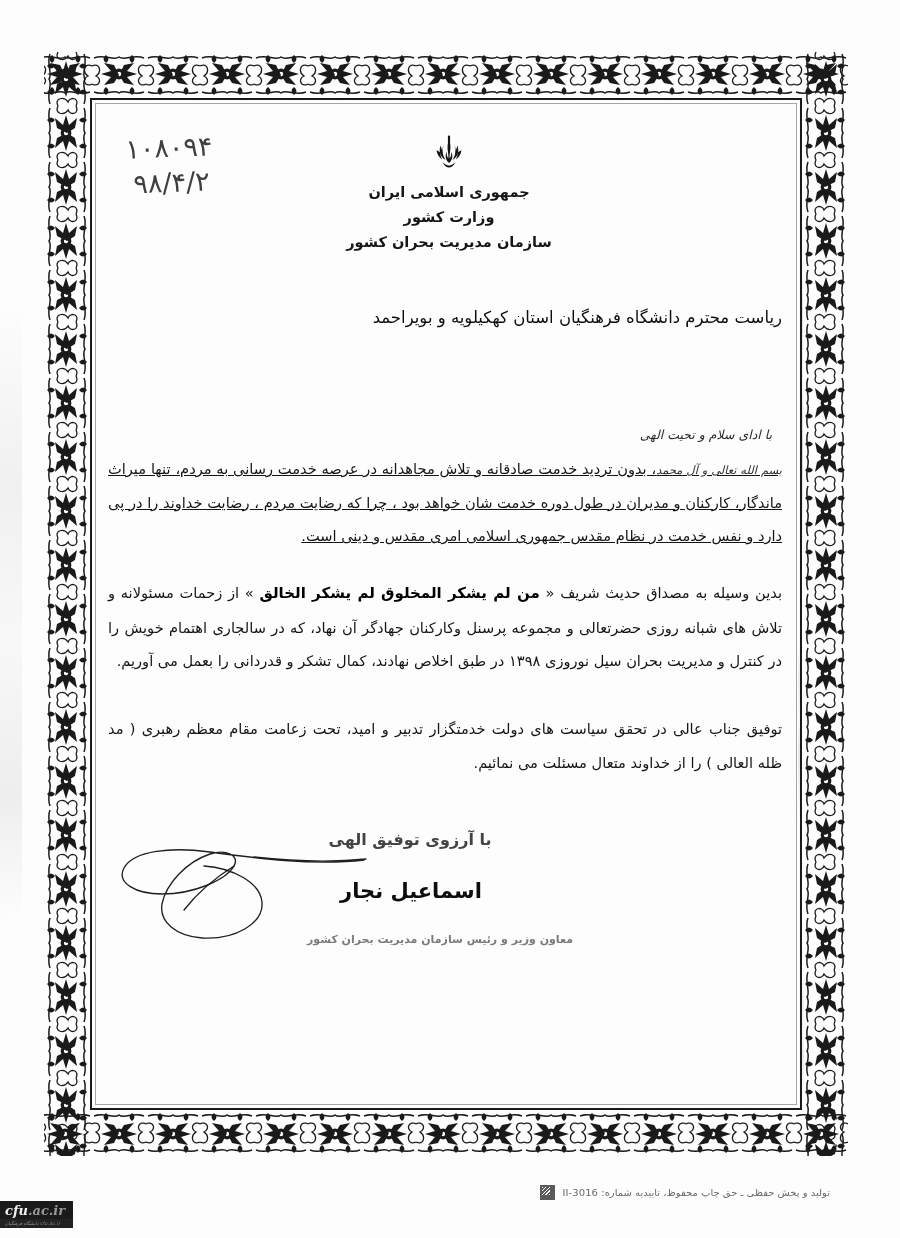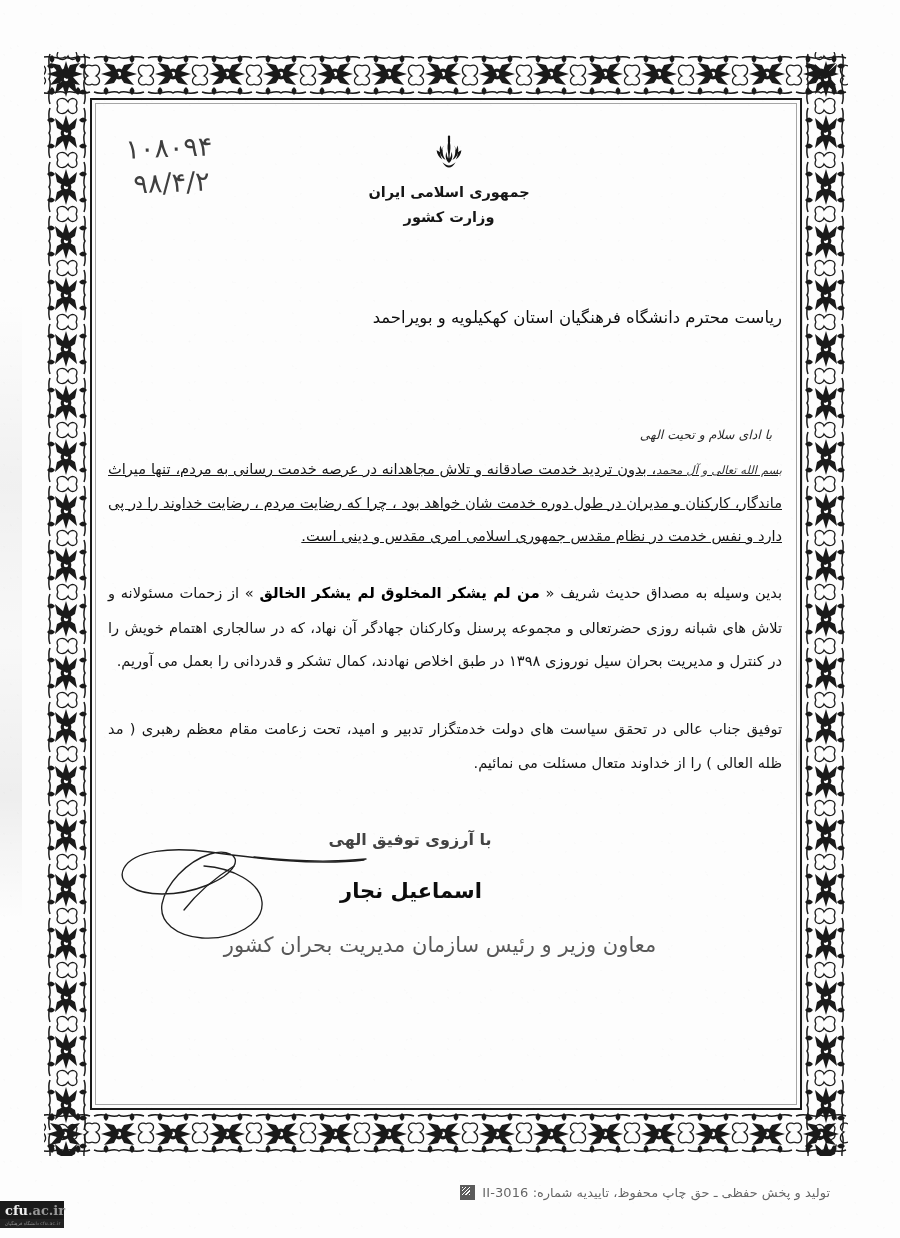--- a/index.html
+++ b/index.html
@@ -155,53 +155,54 @@
   }
   .sig-wish{
     font-size:16px;font-weight:bold;color:#14532d;
     margin-right:70px;margin-bottom:30px;
   }
   .sig-name{
     font-size:21px;font-weight:bold;color:#0d0d0d;
     margin-right:68px;margin-bottom:30px;
   }
   .sig-role{
-    font-size:21px;font-weight:normal;color:#c2410c;
+    font-size:11px;font-weight:bold;color:#3b82f6;
     margin-right:10px;
   }
   .sig-mark{
     position:absolute;left:6px;top:6px;
     pointer-events:none;
   }
 
   
   .footer-imprint{
     position:absolute;right:70px;bottom:38px;
     display:flex;align-items:center;gap:7px;
     opacity:.72;
   }
   .footer-text{
-    font-size:13px;color:#2a2a2a;
+    font-size:10px;color:#2a2a2a;
     letter-spacing:.1px;white-space:nowrap;
     transform:scaleY(.95);
   }
   .footer-logo{
     width:15px;height:15px;
     background:#1d1d1d;
     position:relative;flex:0 0 auto;
   }
   .footer-logo::before{
     content:"";position:absolute;left:2px;top:2px;right:5px;bottom:5px;
     background:repeating-linear-gradient(135deg,#fff 0 1px,#1d1d1d 1px 2.5px);
   }
 
   
   .watermark{
     position:absolute;left:0;bottom:10px;
-    width:64px;
+    width:73px;
+    font-style:italic;
   }
   .wm-main{
     background:#1c1a19;
     padding:3px 5px 2px 5px;
     font-size:13px;font-weight:bold;
     font-family:"DejaVu Serif","Liberation Serif",serif;
     line-height:1;
     direction:ltr;text-align:left;
     white-space:nowrap;
   }
@@ -312,20 +313,21 @@
                    C7.3 17.7 6.1 16.9 4.6 16.2 Z"></path>
           <path d="M29.4 16.2 C29.1 20 27 23.6 23.7 25.6 C25 23.4 25.7 20.9 25.7 18.4
                    C26.7 17.7 27.9 16.9 29.4 16.2 Z"></path>
           <rect x="15.9" y="1.6" width="2.2" height="7.4" rx="1"></rect>
           <path d="M10.4 28.2 C12.6 30.2 14.8 31.2 17 31.4 C19.2 31.2 21.4 30.2 23.6 28.2
                    C21.6 31.6 19.3 33.4 17 33.6 C14.7 33.4 12.4 31.6 10.4 28.2 Z"></path>
         </g>
       </svg>
       <div class="masthead-line">جمهوری اسلامی ایران</div>
       <div class="masthead-line">وزارت کشور</div>
+      <div class="masthead-line">سازمان مدیریت بحران کشور</div>
     </div>
 
     <div class="addressee">
       <div class="addressee-title">ریاست محترم دانشگاه فرهنگیان استان کهکیلویه و بویراحمد</div>
     </div>
 
     <div class="salutation">
       <span class="script-line">با ادای سلام و تحیت الهی</span>
     </div>
 

